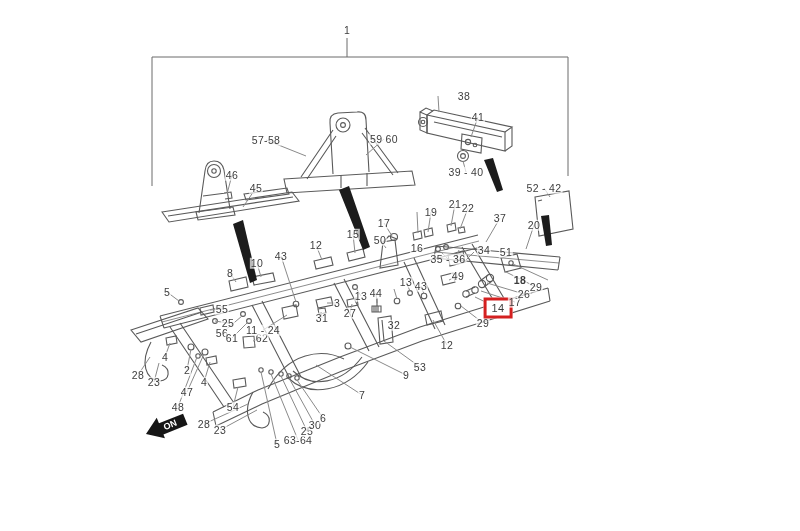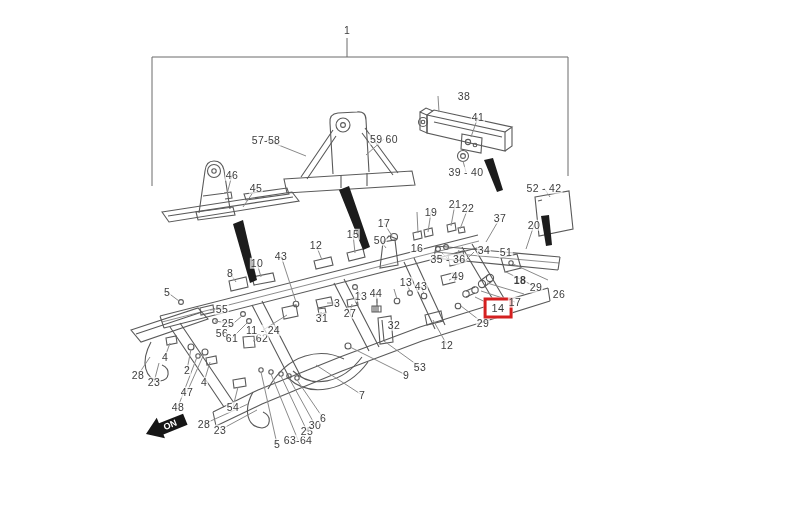--- a/index.html
+++ b/index.html
@@ -285,17 +285,17 @@
       <div class="callout" style="left: 307px; top: 431px; color: rgb(61, 61, 61);">25</div>
       <div class="callout" style="left: 315px; top: 425px; color: rgb(61, 61, 61);">30</div>
       <div class="callout" style="left: 323px; top: 418px; color: rgb(61, 61, 61);">6</div>
       <div class="callout" style="left: 362px; top: 395px; color: rgb(61, 61, 61);">7</div>
       <div class="callout" style="left: 406px; top: 375px; color: rgb(61, 61, 61);">9</div>
       <div class="callout" style="left: 420px; top: 367px; color: rgb(61, 61, 61);">53</div>
       <div class="callout" style="left: 447px; top: 345px; color: rgb(61, 61, 61);">12</div>
       <div class="callout" style="left: 483px; top: 323px; color: rgb(61, 61, 61);">29</div>
       <div class="callout highlighted" style="left: 498px; top: 308px; color: rgb(61, 61, 61); border-color: rgb(212, 32, 32);">14</div>
       <div class="callout" style="left: 515px; top: 302px; color: rgb(61, 61, 61);">17</div>
-      <div class="callout" style="left: 524px; top: 294px; color: rgb(61, 61, 61); margin-left: 35px;">26</div>
+      <div class="callout" style="left: 524px; top: 294px; color: rgb(61, 61, 61);">26</div>
       <div class="callout" style="left: 536px; top: 287px; color: rgb(61, 61, 61);">29</div>
       <div class="callout" style="left: 520px; top: 280px; color: rgb(61, 61, 61); font-weight: bold;">18</div>
     </div>
 </div>
 
 </body></html>

